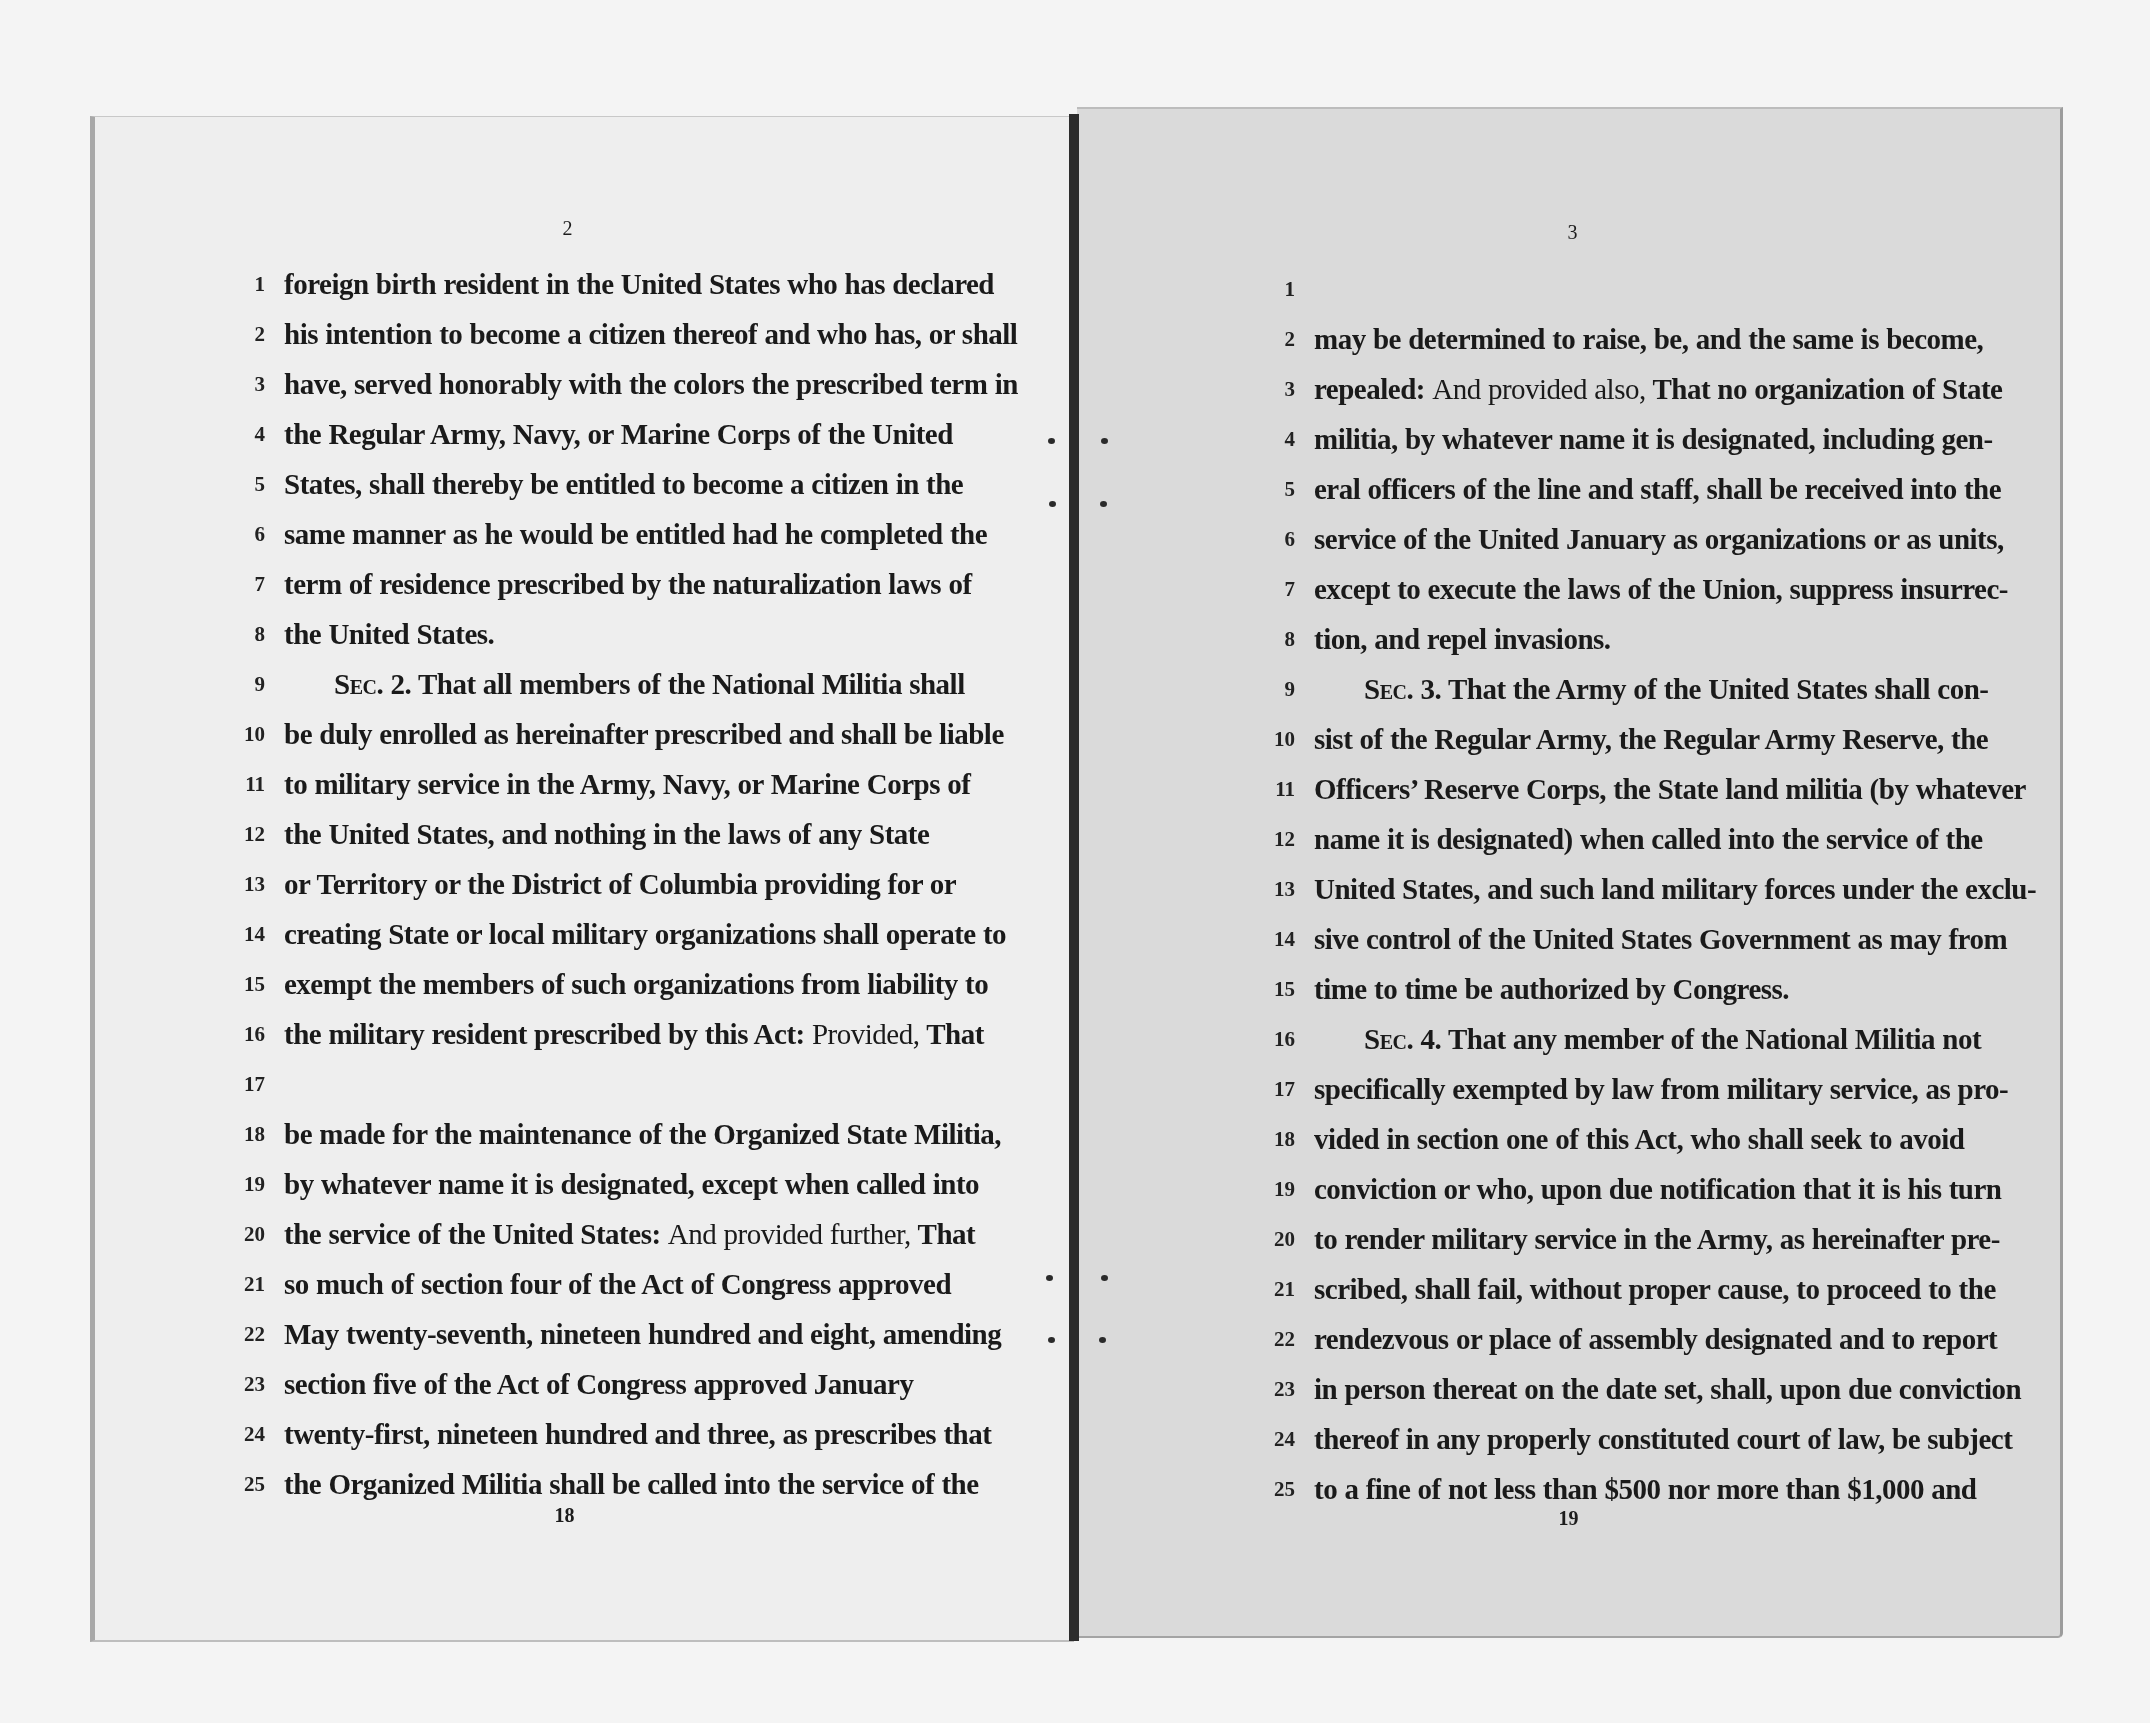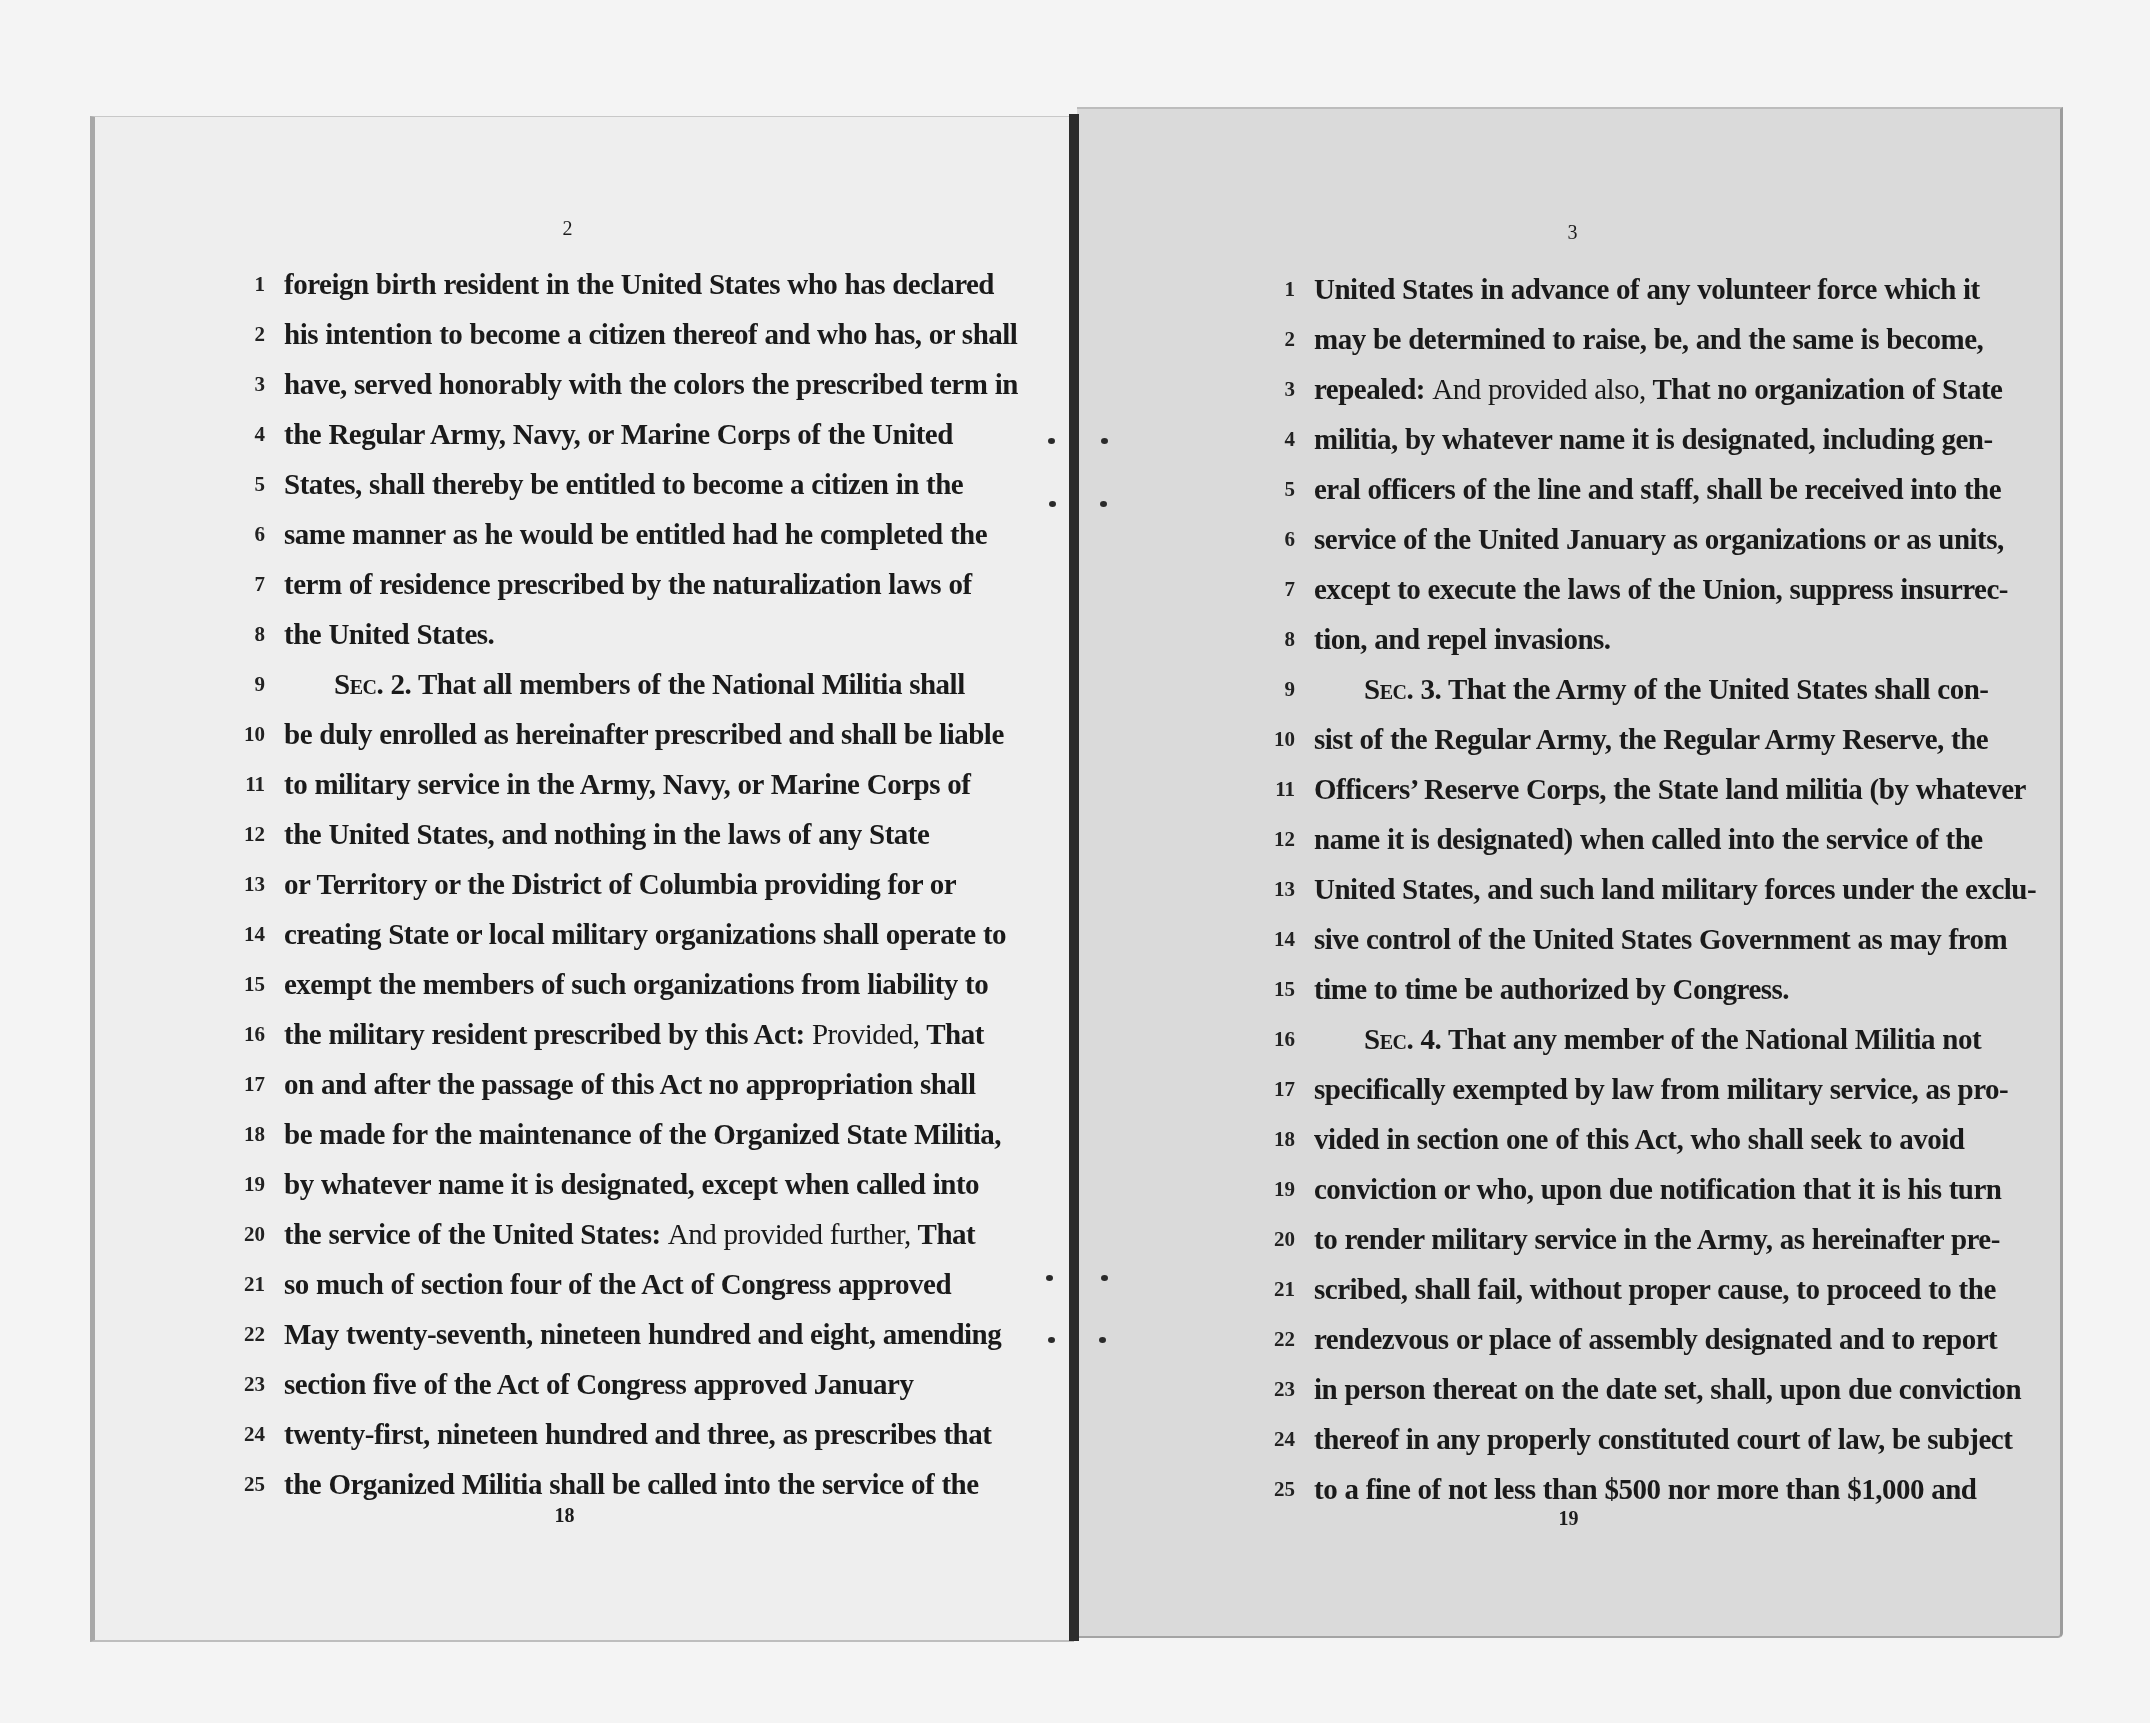--- a/index.html
+++ b/index.html
@@ -216,21 +216,20 @@
       <li class="line">
         <span class="ln">15</span>
         <span class="lt"><span>exempt the members of such organizations from liability to</span></span>
       </li>
       <li class="line">
         <span class="ln">16</span>
         <span class="lt"><span>the military resident prescribed by this Act:</span> <span class="it">Provided,</span> <span>That</span></span>
       </li>
       <li class="line">
         <span class="ln">17</span>
-        <span class="lt"><span>on and after the passage of this Act no appropriation shall</span></span>
       </li>
       <li class="line">
         <span class="ln">18</span>
         <span class="lt"><span>be made for the maintenance of the Organized State Militia,</span></span>
       </li>
       <li class="line">
         <span class="ln">19</span>
         <span class="lt"><span>by whatever name it is designated, except when called into</span></span>
       </li>
       <li class="line">
@@ -255,21 +254,20 @@
       </li>
       <li class="line">
         <span class="ln">25</span>
         <span class="lt"><span>the Organized Militia shall be called into the service of the</span></span>
       </li>
     </ol>
 
   <ol class="lines right-lines" id="right-lines">
       <li class="line">
         <span class="ln">1</span>
-        <span class="lt"><span>United States in advance of any volunteer force which it</span></span>
       </li>
       <li class="line">
         <span class="ln">2</span>
         <span class="lt"><span>may be determined to raise, be, and the same is become,</span></span>
       </li>
       <li class="line">
         <span class="ln">3</span>
         <span class="lt"><span>repealed:</span> <span class="it">And provided also,</span> <span>That no organization of State</span></span>
       </li>
       <li class="line">

